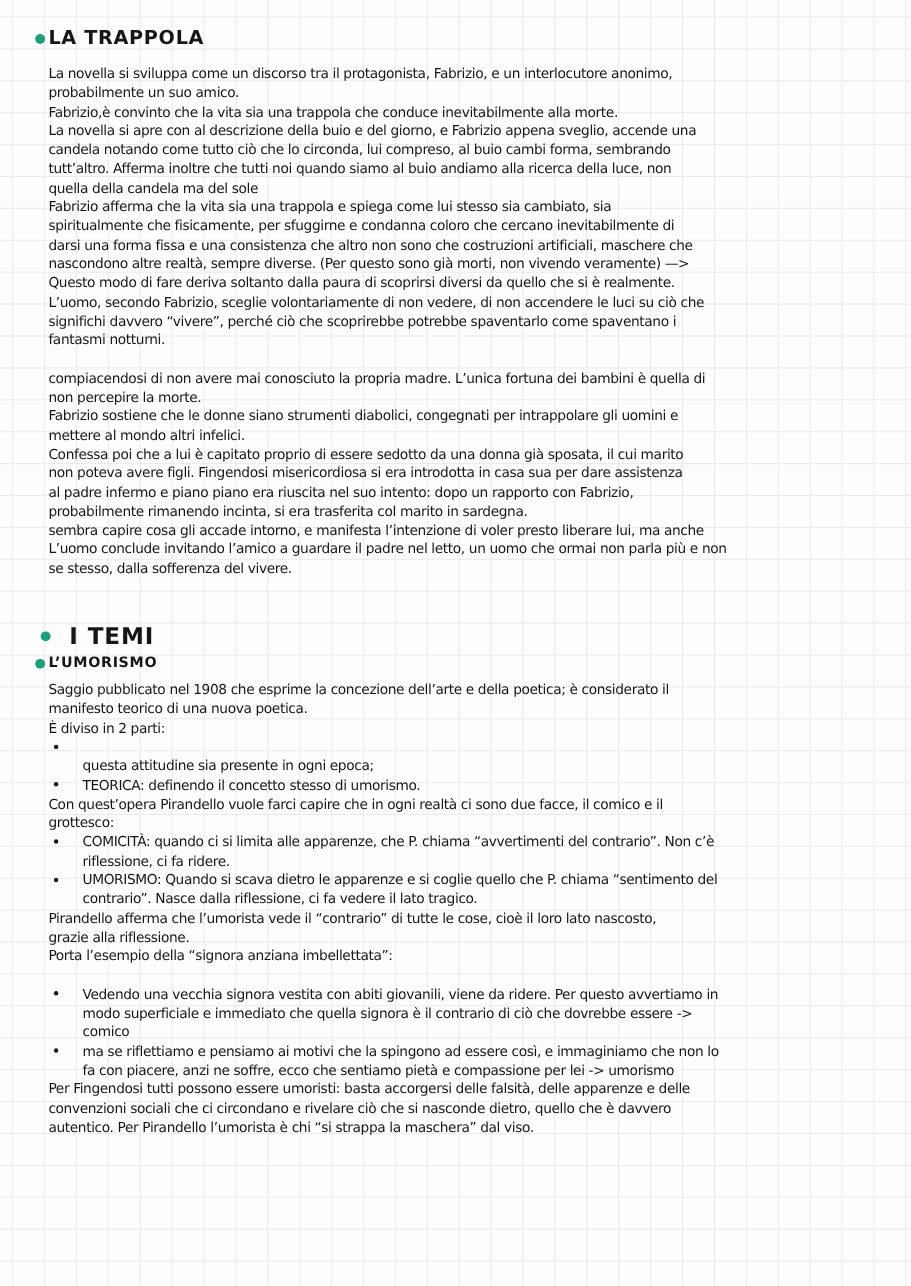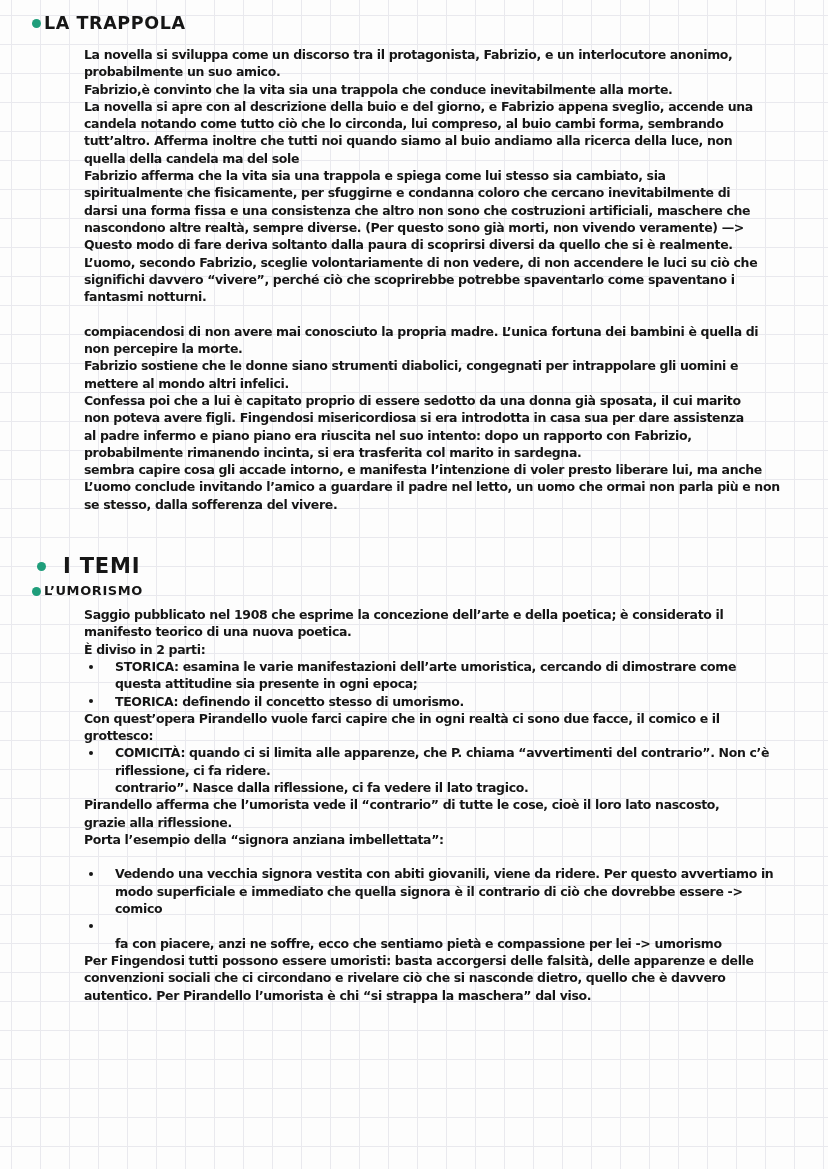--- a/index.html
+++ b/index.html
@@ -10,36 +10,35 @@
     background-image:
       linear-gradient(to right, var(--grid,#e9e9ee) 1px, transparent 1px),
       linear-gradient(to bottom, var(--grid,#e9e9ee) 1px, transparent 1px);
     background-size:29px 29px;
     background-position:11px 15px;
     font-family:"DejaVu Sans",sans-serif;
     color:var(--text,#161616);
     overflow:hidden;
   }
   .content{padding:12px 14px 0 32px;}
-  .h1{display:flex;align-items:center;font-weight:700;}
+  .h1{display:flex;align-items:center;font-weight:700;margin-top:12px;}
   .h1 .hbullet{width:9px;height:9px;border-radius:50%;background:var(--accent,#1f9e7b);flex:0 0 auto;}
   .h1.large{font-size:17.5px;line-height:22px;letter-spacing:0.6px;}
   .h1.large .hbullet{margin-right:3px;}
   .h1.spaced{font-size:21px;line-height:20px;letter-spacing:0.8px;margin-top:43px;padding-left:5px;}
   .h1.spaced .hbullet{margin-right:17px;}
   .h1.tight{font-size:13px;line-height:20px;letter-spacing:0.6px;margin-top:5px;}
   .h1.tight .hbullet{margin-right:3px;}
   .body{padding-left:12px;}
   #sec-la-trappola .body{margin-top:12px;}
   #sec-l-umorismo .body{margin-top:5px;}
   .line{
     height:17.3px;line-height:17.3px;
-    font-size:12.5px;font-weight:700;letter-spacing:-0.35px;
+    font-size:12.5px;font-weight:400;letter-spacing:-0.35px;
     white-space:nowrap;
-    margin-left:40px;
   }
   .line.c{padding-left:31px;}
   .line.b{display:flex;align-items:center;padding-left:5px;}
   .line.b .dot{width:4px;height:4px;border-radius:50%;background:var(--text,#161616);margin-right:22px;flex:0 0 auto;}
 </style>
 </head>
 <body>
 
 <div class="page">
   <div class="content">
@@ -92,47 +91,51 @@
       <header class="h1 tight">
         <span class="hbullet"></span>
         <span class="htext">L’UMORISMO</span>
       </header>
       <div class="body">
           <div class="line p">Saggio pubblicato nel 1908 che esprime la concezione dell’arte e della poetica; è considerato il</div>
           <div class="line p">manifesto teorico di una nuova poetica.</div>
           <div class="line p">È diviso in 2 parti:</div>
           <div class="line b">
             <span class="dot"></span>
-            <span>STORICA: esamina le varie manifestazioni dell’arte umoristica, cercando di dimostrare come</span>
           </div>
           <div class="line c">questa attitudine sia presente in ogni epoca;</div>
           <div class="line b">
             <span class="dot"></span>
             <span>TEORICA: definendo il concetto stesso di umorismo.</span>
           </div>
           <div class="line p">Con quest’opera Pirandello vuole farci capire che in ogni realtà ci sono due facce, il comico e il</div>
           <div class="line p">grottesco:</div>
           <div class="line b">
             <span class="dot"></span>
             <span>COMICITÀ: quando ci si limita alle apparenze, che P. chiama “avvertimenti del contrario”. Non c’è</span>
           </div>
           <div class="line c">riflessione, ci fa ridere.</div>
+          <div class="line b">
+            <span class="dot"></span>
+            <span>UMORISMO: Quando si scava dietro le apparenze e si coglie quello che P. chiama “sentimento del</span>
+          </div>
           <div class="line c">contrario”. Nasce dalla riflessione, ci fa vedere il lato tragico.</div>
           <div class="line p">Pirandello afferma che l’umorista vede il “contrario” di tutte le cose, cioè il loro lato nascosto,</div>
           <div class="line p">grazie alla riflessione.</div>
           <div class="line p">Porta l’esempio della “signora anziana imbellettata”:</div>
           <div class="line s"></div>
           <div class="line b">
             <span class="dot"></span>
             <span>Vedendo una vecchia signora vestita con abiti giovanili, viene da ridere. Per questo avvertiamo in</span>
           </div>
           <div class="line c">modo superficiale e immediato che quella signora è il contrario di ciò che dovrebbe essere -&gt;</div>
           <div class="line c">comico</div>
           <div class="line b">
             <span class="dot"></span>
+            <span>ma se riflettiamo e pensiamo ai motivi che la spingono ad essere così, e immaginiamo che non lo</span>
           </div>
           <div class="line c">fa con piacere, anzi ne soffre, ecco che sentiamo pietà e compassione per lei -&gt; umorismo</div>
           <div class="line p">Per Fingendosi tutti possono essere umoristi: basta accorgersi delle falsità, delle apparenze e delle</div>
           <div class="line p">convenzioni sociali che ci circondano e rivelare ciò che si nasconde dietro, quello che è davvero</div>
           <div class="line p">autentico. Per Pirandello l’umorista è chi “si strappa la maschera” dal viso.</div>
         </div>
     </section>
 
   </div>
 </div>

